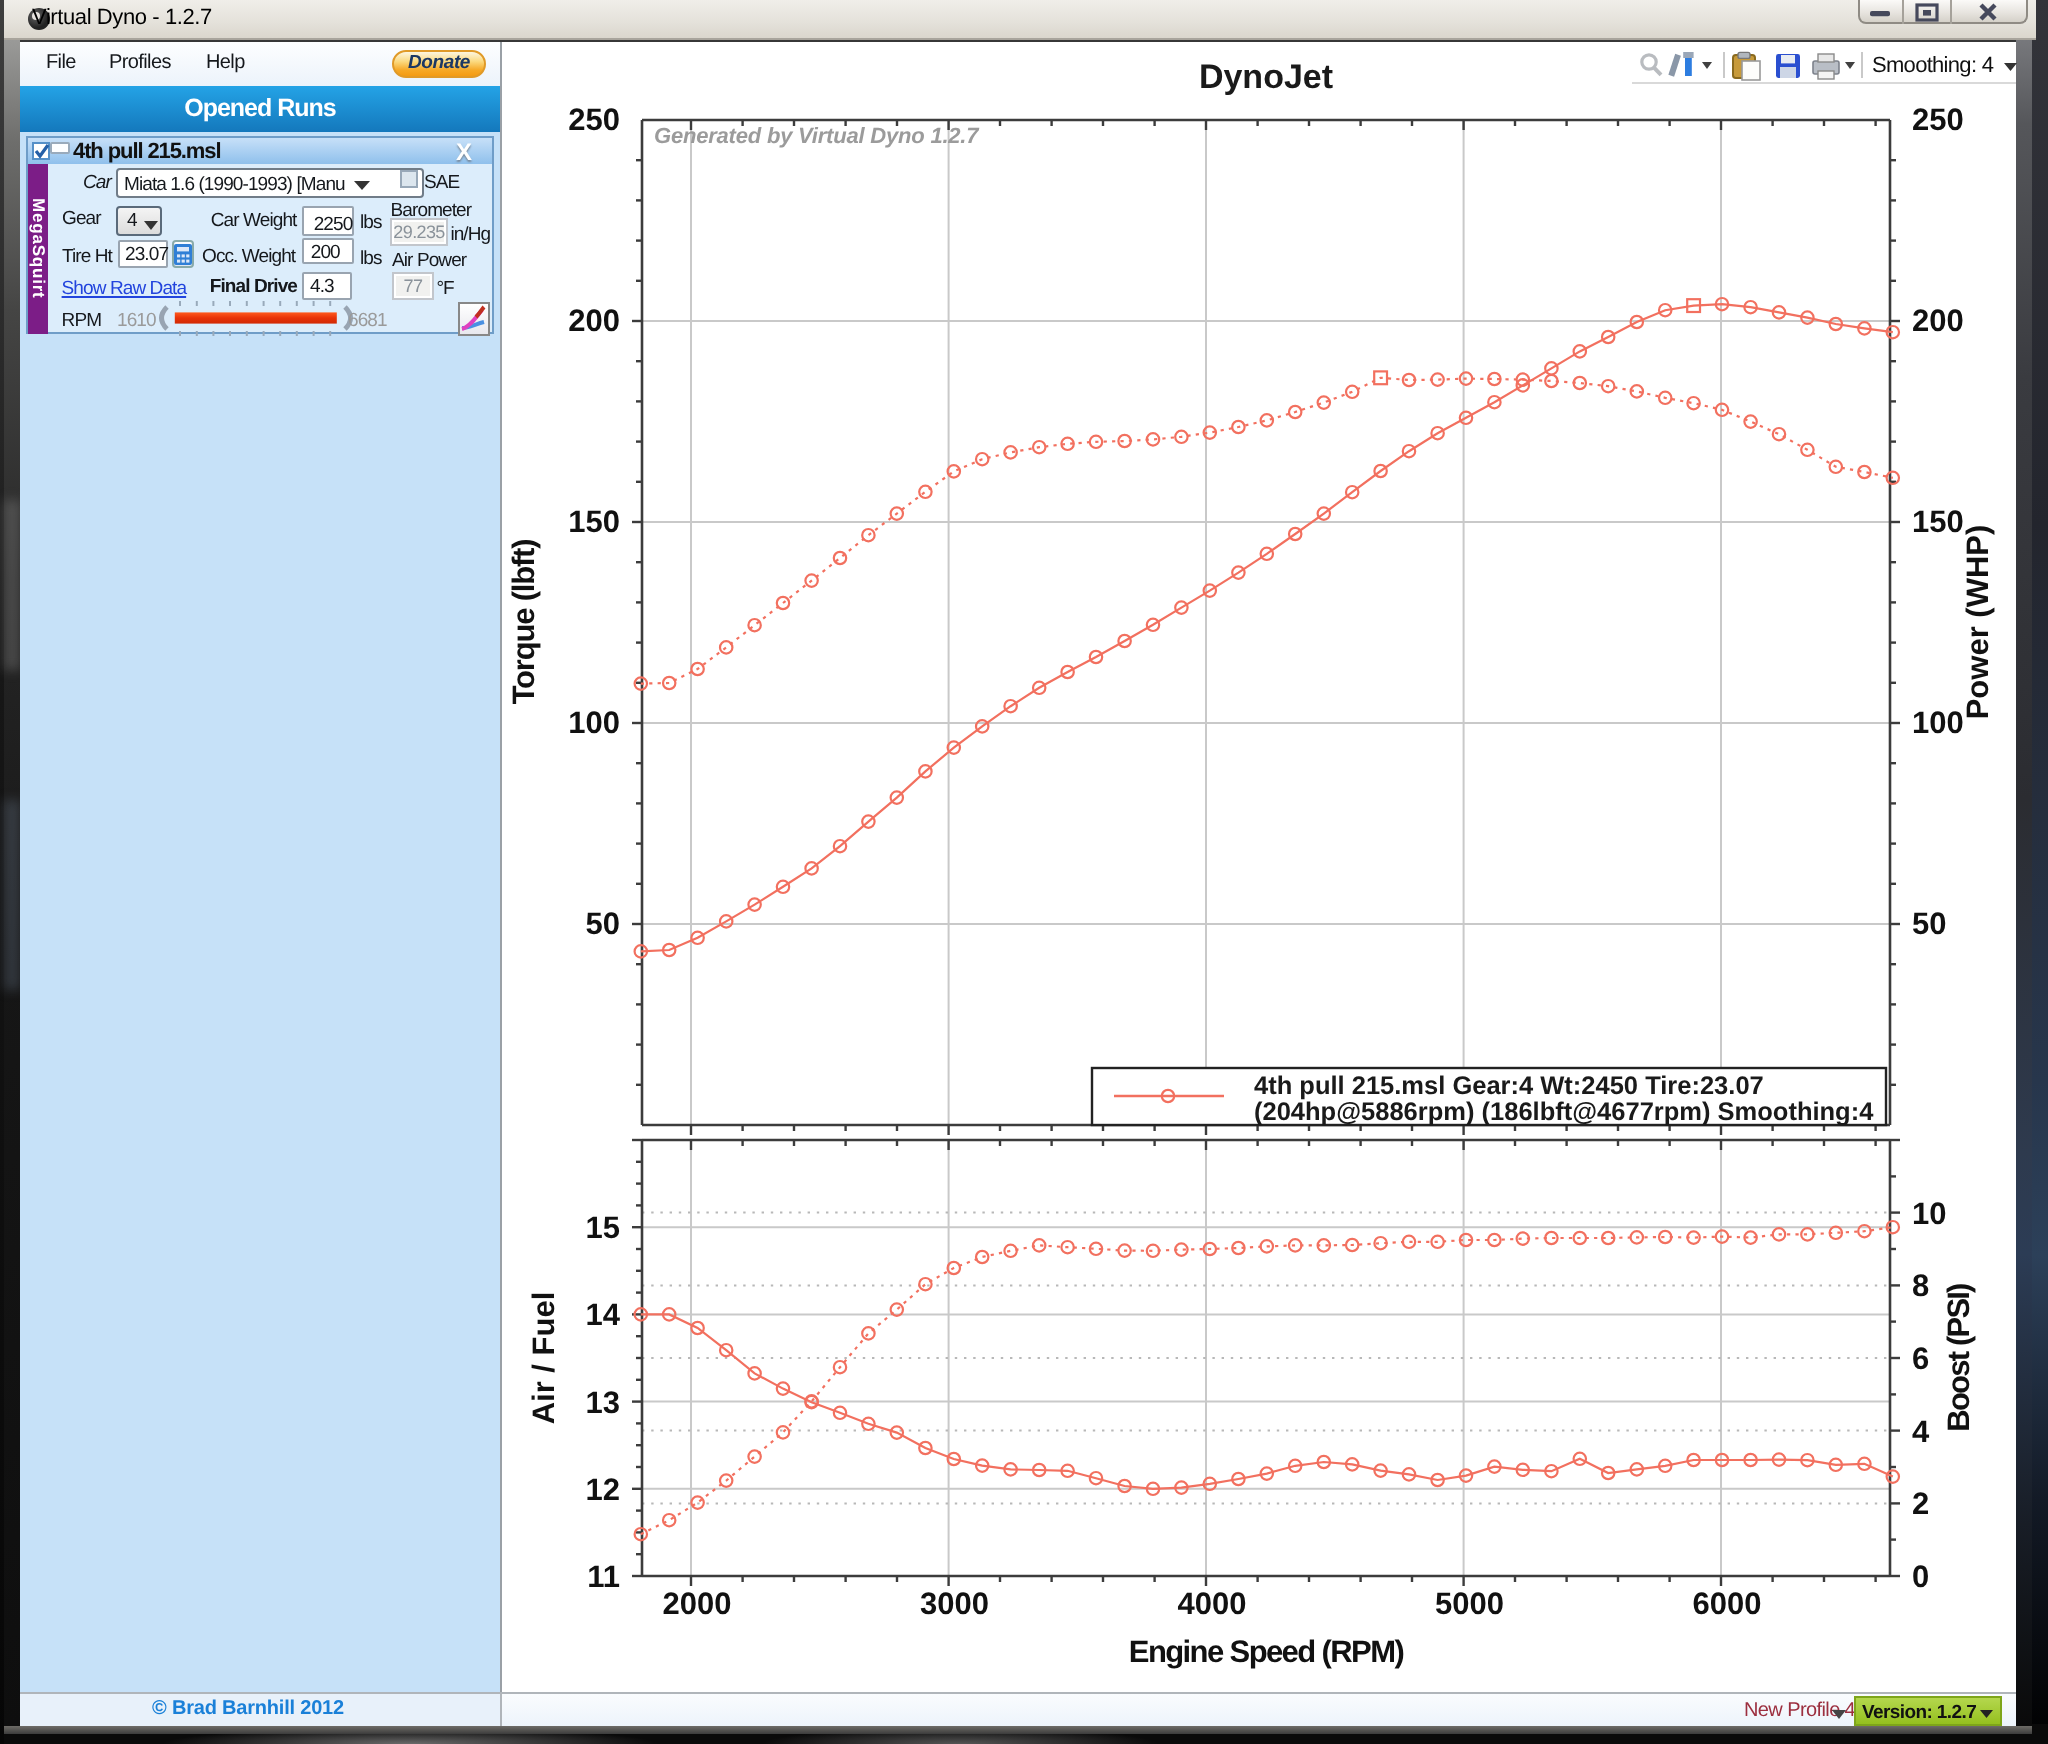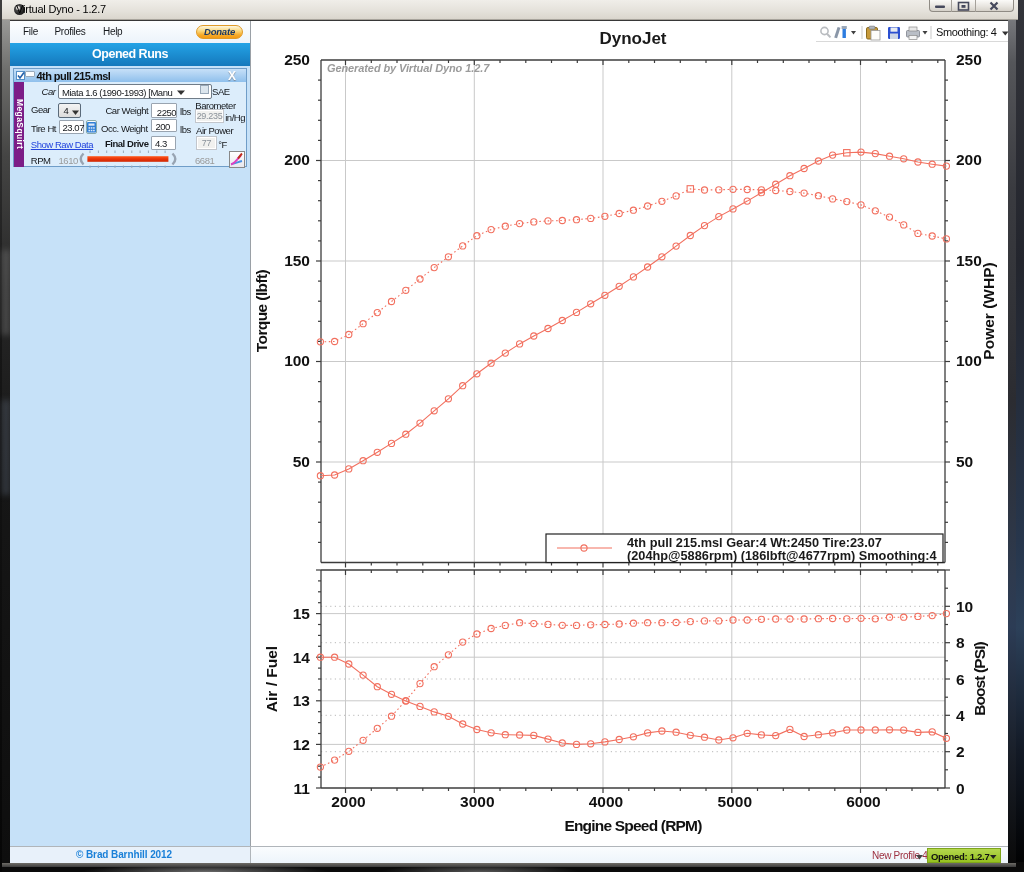--- a/index.html
+++ b/index.html
@@ -142,41 +142,41 @@
 <defs>
       <linearGradient id="rg" x1="0" y1="0" x2="0" y2="1">
         <stop offset="0" stop-color="#ff5a1e"></stop>
         <stop offset=".5" stop-color="#e83208"></stop>
         <stop offset="1" stop-color="#d12a05"></stop>
       </linearGradient>
     </defs>
 <path d="M6.5 3.5 q-5.5 5.5 0 11" fill="none" stroke="#98a4b2" stroke-width="2.4"></path>
 <path d="M95.5 3.5 q5.5 5.5 0 11" fill="none" stroke="#98a4b2" stroke-width="2.4"></path>
 </svg>
-<div class="lbl" style="left:195px;top:155.5px;color:#9a9a9a;">6681</div>
+<div class="lbl" style="left:174px;top:155.5px;color:#9a9a9a;">6681</div>
 <div class="abs" style="left:229px;top:150.5px;width:15.5px;height:17px;background:linear-gradient(#fff,#e8e8ee);border:1px solid #888;box-sizing:border-box;"></div>
 <svg class="abs" style="left:230px;top:152px" width="14" height="14">
 <path d="M1 12 C4 12 8 10 12 9" fill="none" stroke="#4a90e2" stroke-width="2"></path>
 <path d="M1 12.5 C5 11.5 8 6.5 11 3" fill="none" stroke="#e040c0" stroke-width="2"></path>
 <path d="M8 6.5 C10 4.5 11 2.5 12 1.5" fill="none" stroke="#c03020" stroke-width="2"></path>
 </svg>
 
 <div class="abs" style="left:250px;top:21px;width:1px;height:826px;background:#9aa0a6;"></div>
 <div class="abs" style="left:10px;top:846px;width:998px;height:1px;background:#b0b5ba;"></div>
 
 <div class="abs" style="left:10px;top:847px;width:998px;height:16px;background:linear-gradient(#fafcfe,#edf4fb);"></div>
 <div class="abs" style="left:10px;top:847px;width:240px;height:16px;background:#e8f1fa;"></div>
 <div class="abs" style="left:4px;top:847px;width:240px;height:16px;font-size:10px;font-weight:bold;color:#1a80d8;text-align:center;line-height:16px;letter-spacing:-.1px;">© Brad Barnhill 2012</div>
 <div class="abs" style="left:250px;top:847px;width:1px;height:16px;background:#b0b5ba;"></div>
 <div class="abs" style="left:872px;top:850px;font-size:10px;letter-spacing:-.3px;color:#9c2f3f;text-align:center;">New Profile 41</div>
 <svg class="abs" style="left:915px;top:854px" width="10" height="8">
     <path d="M1 1 l7 0 l-3.5 4.5 z" fill="#444"></path>
   </svg>
 <div class="abs" style="left:927px;top:848px;width:74px;height:15px;background:linear-gradient(#b4d74e,#95c01f);border:1px solid #7ea51a;box-sizing:border-box;"></div>
-<div class="abs" style="left:931px;top:850.5px;font-size:9.5px;font-weight:bold;letter-spacing:-.3px;color:#111;">Opened: 1.2.7</div>
+<div class="abs" style="left:931px;top:850.5px;font-size:9.5px;font-weight:bold;letter-spacing:-.3px;color:#111;">Version: 1.2.7</div>
 <svg class="abs" style="left:989px;top:854px" width="10" height="8">
     <path d="M1 1 l6.5 0 l-3.25 4 z" fill="#222"></path>
   </svg>
 
 <svg width="766" height="827" viewBox="250 20 766 827" style="position:absolute;left:250px;top:20px">
 <line x1="345.5" y1="60.0" x2="345.5" y2="562.5" stroke="#c9c9c9" stroke-width="1"></line>
 <line x1="474.3" y1="60.0" x2="474.3" y2="562.5" stroke="#c9c9c9" stroke-width="1"></line>
 <line x1="603.0" y1="60.0" x2="603.0" y2="562.5" stroke="#c9c9c9" stroke-width="1"></line>
 <line x1="731.8" y1="60.0" x2="731.8" y2="562.5" stroke="#c9c9c9" stroke-width="1"></line>
 <line x1="860.5" y1="60.0" x2="860.5" y2="562.5" stroke="#c9c9c9" stroke-width="1"></line>

